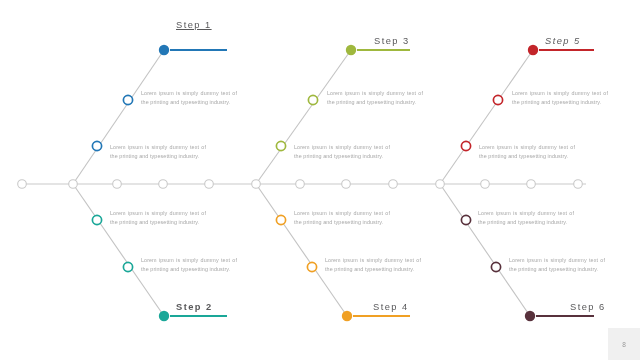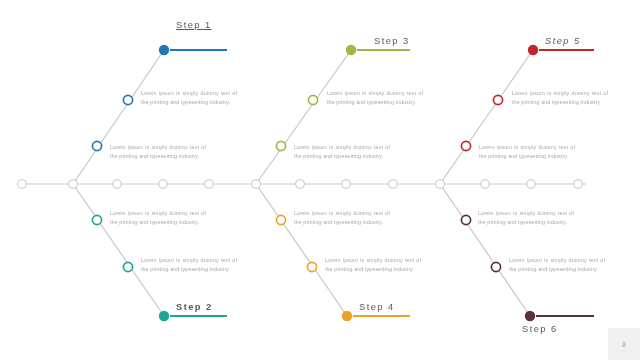--- a/index.html
+++ b/index.html
@@ -108,22 +108,22 @@
         <circle cx="347" cy="316" r="5.2" fill="#f0a024"></circle>
         <circle cx="530" cy="316" r="5.2" fill="#58313c"></circle>
       </g>
   </svg>
 
   <div id="labels">
       <div class="steplabel" style="left: 176px; top: 20px; text-decoration: underline;">Step 1</div>
       <div class="steplabel" style="left: 374px; top: 36px;">Step 3</div>
       <div class="steplabel" style="left: 545px; top: 36px; font-style: italic;">Step 5</div>
       <div class="steplabel" style="left: 176px; top: 302px; font-weight: bold;">Step 2</div>
-      <div class="steplabel" style="left: 359px; top: 302px;">Step 4</div>
-      <div class="steplabel" style="left: 522px; top: 302px; margin-top: 22px;">Step 6</div>
+      <div class="steplabel" style="left: 373px; top: 302px;">Step 4</div>
+      <div class="steplabel" style="left: 570px; top: 302px;">Step 6</div>
     </div>
   <div id="descs">
       <div class="desc" style="left: 141px; top: 89px;">Lorem ipsum is simply dummy text of the printing and typesetting industry.</div>
       <div class="desc" style="left: 110px; top: 143px;">Lorem ipsum is simply dummy text of the printing and typesetting industry.</div>
       <div class="desc" style="left: 327px; top: 89px;">Lorem ipsum is simply dummy text of the printing and typesetting industry.</div>
       <div class="desc" style="left: 294px; top: 143px;">Lorem ipsum is simply dummy text of the printing and typesetting industry.</div>
       <div class="desc" style="left: 512px; top: 89px;">Lorem ipsum is simply dummy text of the printing and typesetting industry.</div>
       <div class="desc" style="left: 479px; top: 143px;">Lorem ipsum is simply dummy text of the printing and typesetting industry.</div>
       <div class="desc" style="left: 141px; top: 256px;">Lorem ipsum is simply dummy text of the printing and typesetting industry.</div>
       <div class="desc" style="left: 110px; top: 209px;">Lorem ipsum is simply dummy text of the printing and typesetting industry.</div>

